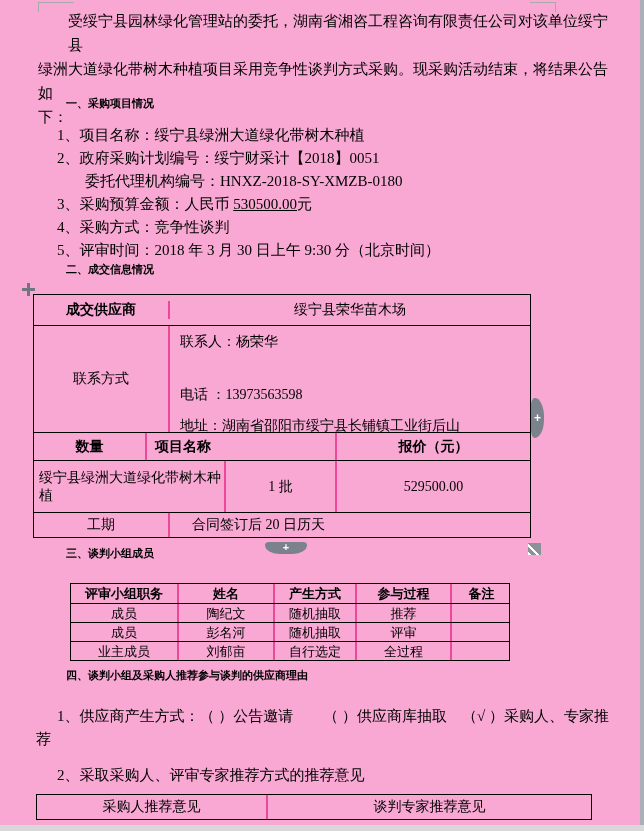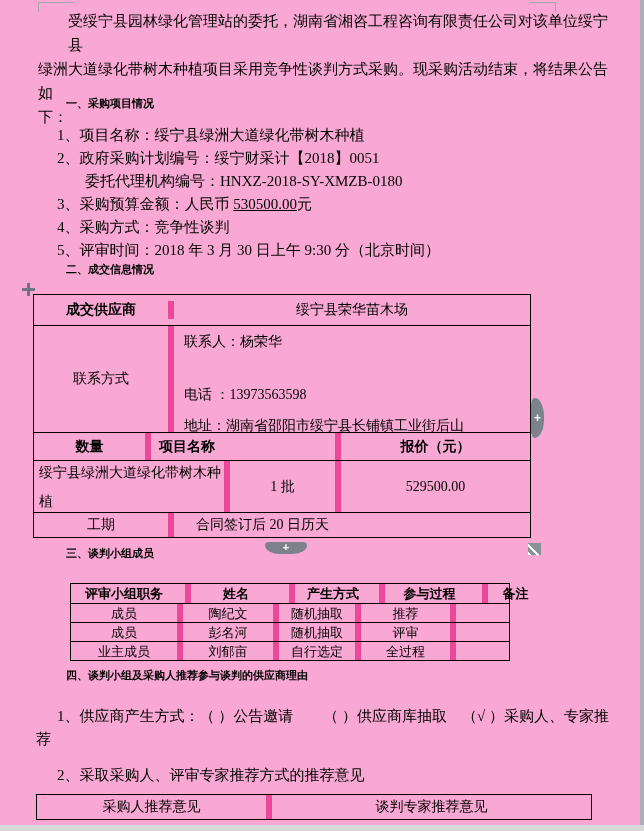--- a/index.html
+++ b/index.html
@@ -19,21 +19,21 @@
              border-right:1px solid #a9a9a9; border-top:1px solid #a9a9a9; }
   
   .intro { position:absolute; left:38px; top:9px; width:576px; font-size:15px; line-height:24px; }
   .intro .indent { padding-left:30px; }
   .h { position:absolute; left:66px; font-weight:bold; font-size:11px; white-space:nowrap; }
   .item { position:absolute; left:57px; font-size:15px; white-space:nowrap; }
   .item .u { text-decoration:underline; }
   .sub { left:85px; }
   .wrapline { position:absolute; font-size:15px; white-space:nowrap; }
   
-  .cell { border-left:6px solid #ec4899; display:flex; align-items:center; overflow:hidden; }
+  .cell { border-left:2px solid #ec4899; display:flex; align-items:center; overflow:hidden; }
   .cell:first-child { border-left:none; }
   .cen { justify-content:center; text-align:center; }
   .bold { font-weight:bold; }
   
   .t1 { position:absolute; left:33px; top:294px; width:498px; border:1px solid #000; font-size:14px; }
   .t1row { display:flex; border-top:1px solid #000; }
   .t1row:first-child { border-top:none;align-items:center; }
   .r1 { height:30px; }
   .r2 { height:107px; }
   .r3 { height:28px; }
@@ -43,25 +43,25 @@
   .w190 { width:190px; flex:none; }
   .w111 { width:111px; flex:none; }
   .grow  { flex:1; }
   .contact { display:block; padding:8px 6px 0 10px; }
   .contact .cline { height:15px; line-height:15px; }
   .contact .g1 { margin-top:38px; }
   .contact .g2 { margin-top:16px; }
   .pl8  { padding-left:8px; }
   .pl5  { padding-left:5px; align-items:center; }
   .pl22 { padding-left:22px; }
-  .namewrap { white-space:normal; line-height:29px; display:flex; align-items:center; }
+  .namewrap { white-space:normal; line-height:18px; display:flex; align-items:center; }
   
   .t2 { position:absolute; left:70px; top:583px; width:440px; border:1px solid #000; font-size:13px; }
   .t2row { display:flex; border-top:1px solid #000; height:19px; line-height:17px; }
-  .t2row:first-child { border-top:none;gap:8px; }
+  .t2row:first-child { border-top:none; }
   .c1 { width:106px; flex:none; } .c2 { width:96px; flex:none; }
   .c3 { width:82px;  flex:none; } .c4 { width:95px; flex:none; }
   .c5 { width:61px;  flex:none; }
   
   .t3 { position:absolute; left:36px; top:794px; width:556px; height:26px;
         border:1px solid #000; display:flex; font-size:14px; }
   .t3 .o1 { width:229px; flex:none; }
   .t3 .o2 { flex:1; }
   
   .move-handle { position:absolute; left:22px; top:283px; width:13px; height:13px; cursor:move; }

